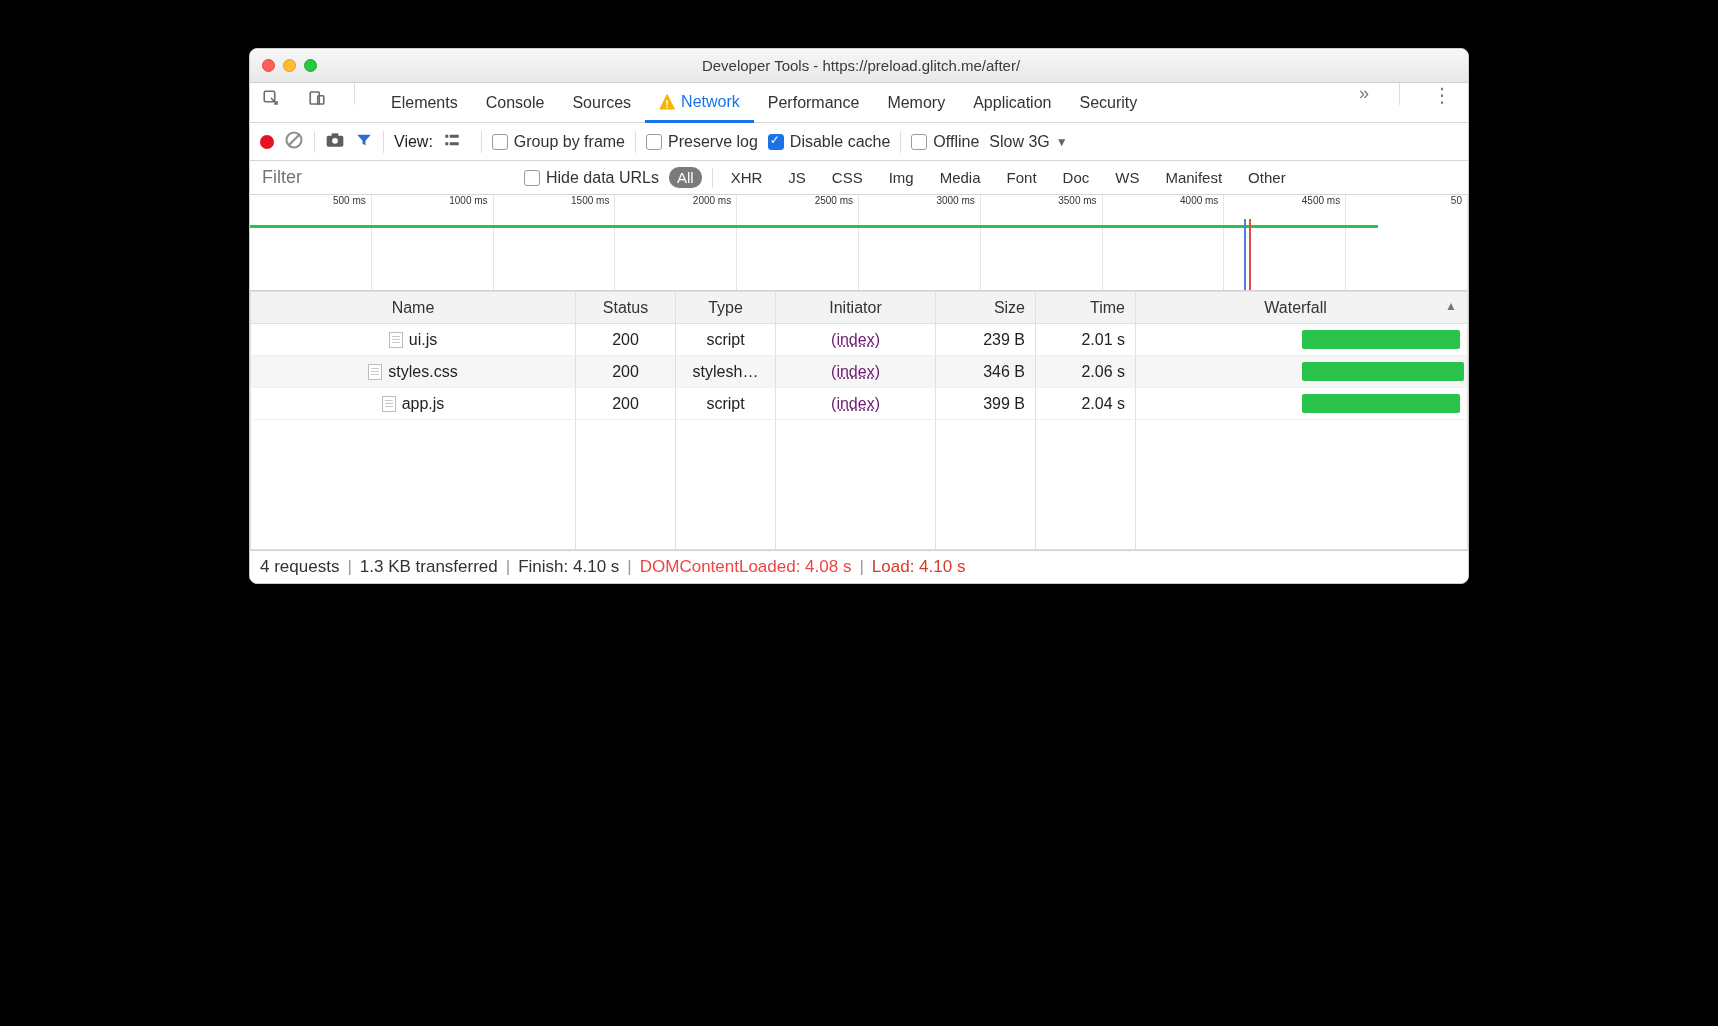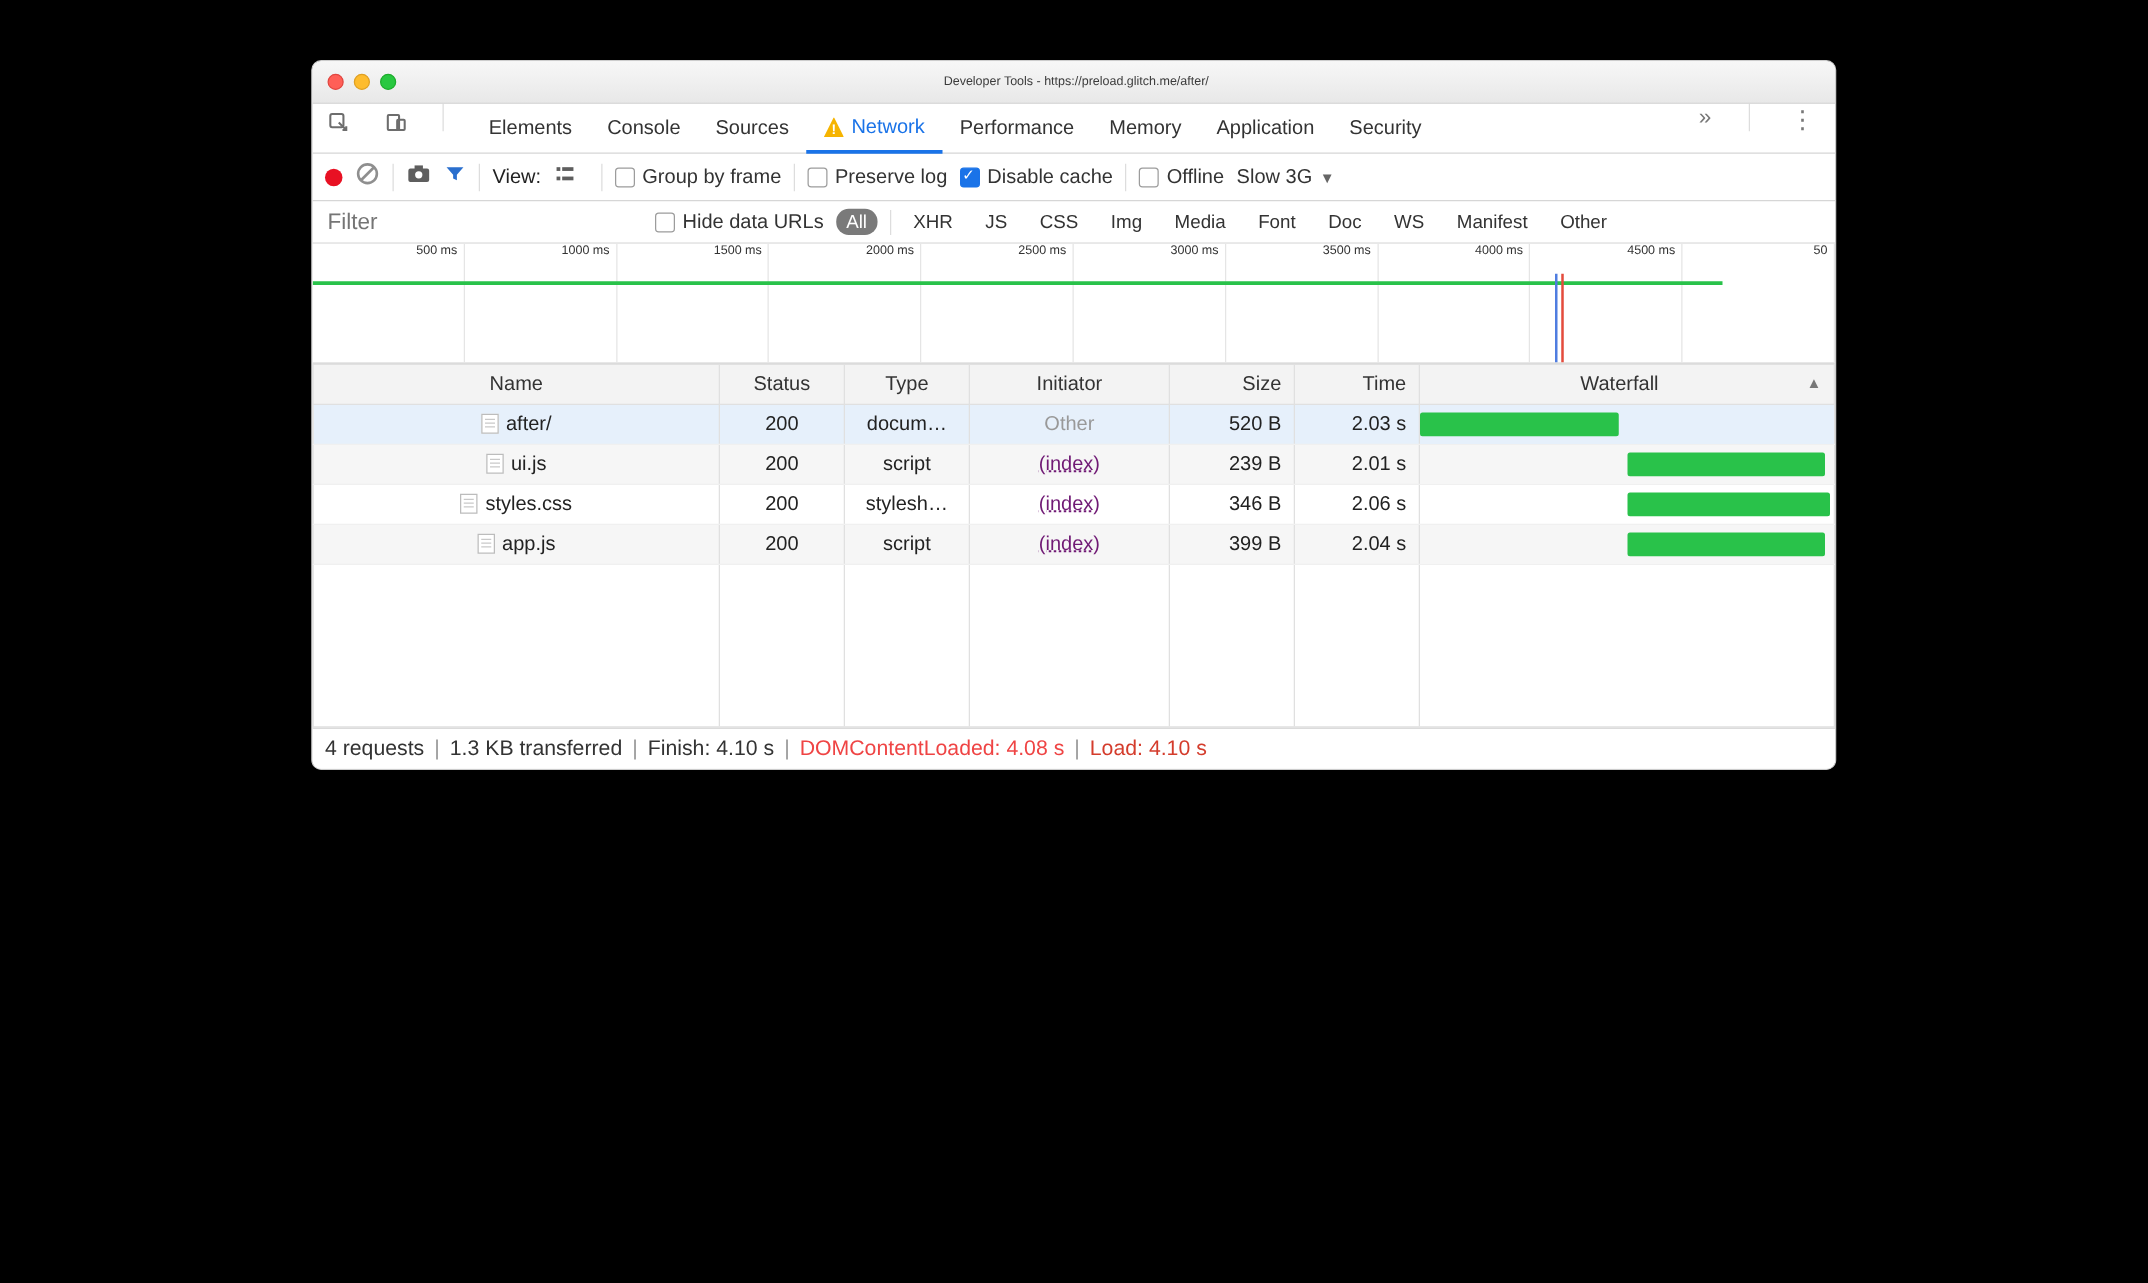--- a/index.html
+++ b/index.html
@@ -35,21 +35,21 @@
   }
   .traffic { display: flex; gap: 8px; }
   .traffic span {
     width: 13px; height: 13px; border-radius: 50%; display: inline-block;
   }
   .tclose { background:#ff5f57; border:1px solid #e14640;}
   .tmin   { background:#febc2e; border:1px solid #dfa023;}
   .tmax   { background:#28c840; border:1px solid #1dad2c;}
   .title {
     position:absolute; left:4px; right:0; text-align:center;
-    font-size:10px; color:#3b3b3b; pointer-events:none;
+    font-size:15px; color:#3b3b3b; pointer-events:none;
   }
 
   
   .tabsrow {
     height: 40px;
     display: flex;
     align-items: flex-start;
     border-bottom: 1px solid #d6d6d6;
     padding: 0 6px;
     gap: 16px;
@@ -354,31 +354,20 @@
           <th>Name</th>
           <th>Status</th>
           <th>Type</th>
           <th>Initiator</th>
           <th class="num">Size</th>
           <th class="num">Time</th>
           <th>Waterfall<span class="wfsort">▲</span></th>
         </tr>
       </thead>
     <tbody id="tbody-host">
-        <tr class="selected">
-          <td><span class="docicon"></span>after/</td>
-          <td>200</td>
-          <td>docum…</td>
-          <td><span class="initother">Other</span></td>
-          <td class="num">520 B</td>
-          <td class="num">2.03 s</td>
-          <td class="wfcell">
-            <div class="wfbar" style="left: 0%; width: 48%;"></div>
-          </td>
-        </tr>
         <tr>
           <td><span class="docicon"></span>ui.js</td>
           <td>200</td>
           <td>script</td>
           <td><span class="initlink">(index)</span></td>
           <td class="num">239 B</td>
           <td class="num">2.01 s</td>
           <td class="wfcell">
             <div class="wfbar" style="left: 50%; width: 48%;"></div>
           </td>

